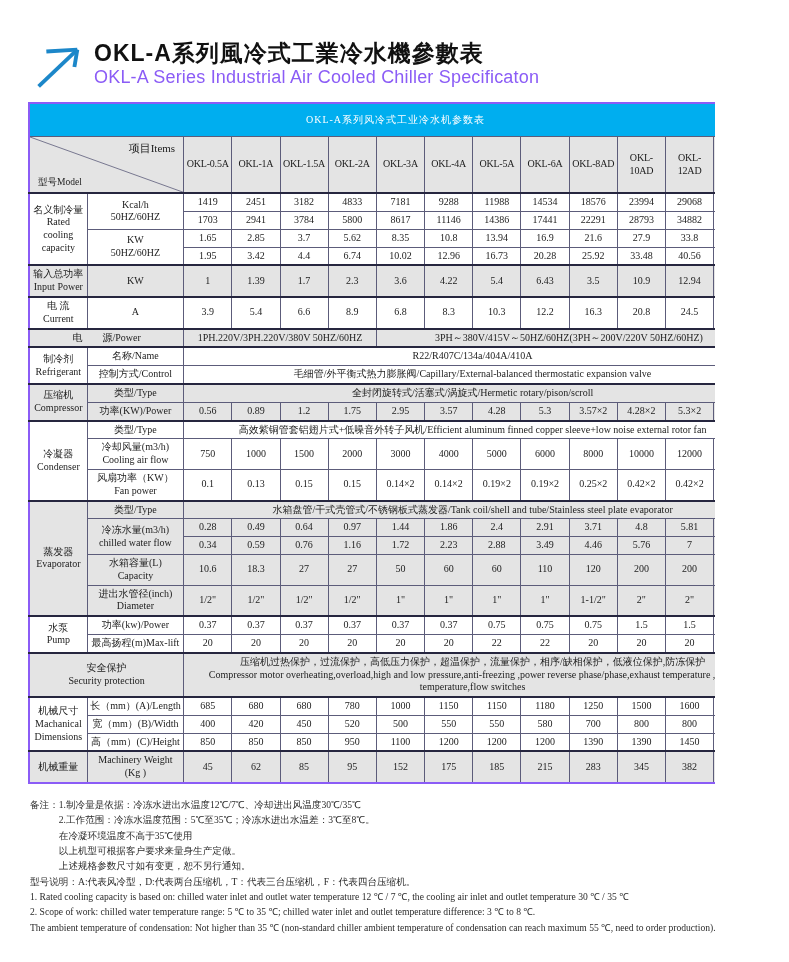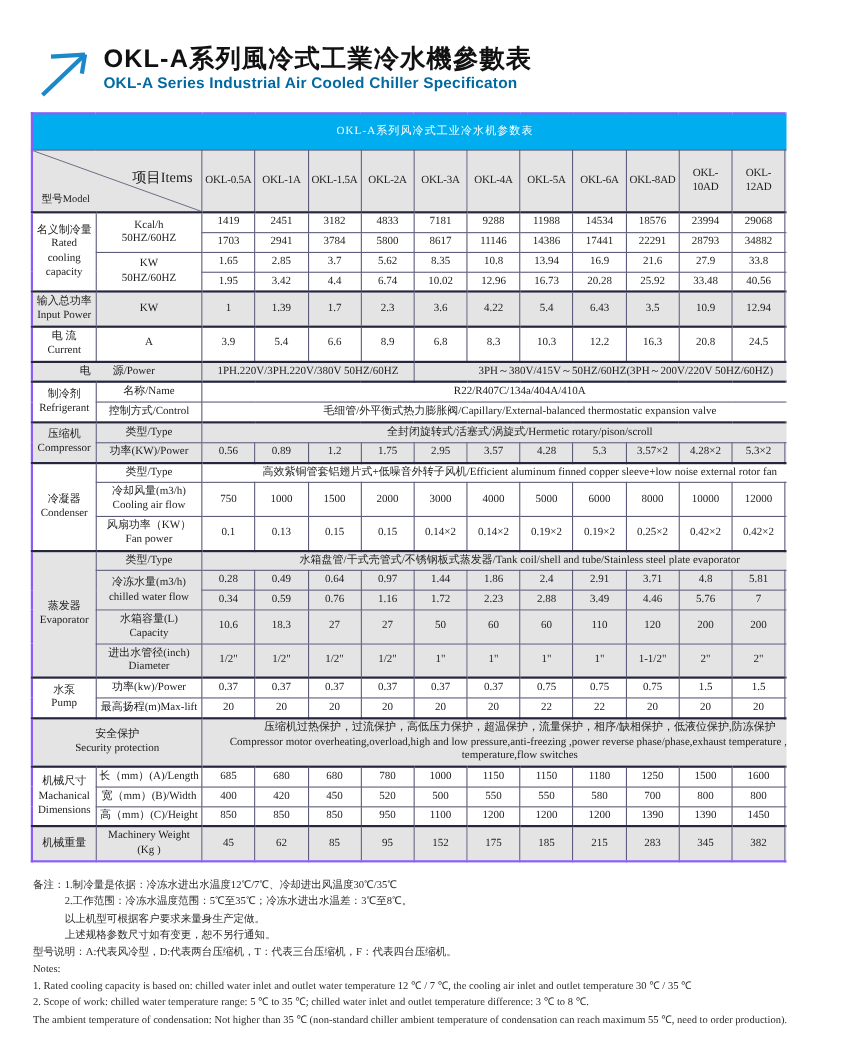--- a/index.html
+++ b/index.html
@@ -3,35 +3,35 @@
 <meta charset="utf-8">
 <style>
   html,body { margin:0; padding:0; background:#ffffff; }
   body { width:789px; height:962px; font-family:"Liberation Sans", sans-serif; color:#1c1c1c; }
   .page { position:relative; width:715px; height:962px; overflow:hidden;margin-top:32px; }
 
   
   .doc-header { display:flex; align-items:flex-start; padding:8px 0 0 28px; }
   .logo-wrap { width:58px; height:52px; margin-right:8px; flex:0 0 auto; }
   .title-block h1 { margin:0; font-size:23px; font-weight:700; letter-spacing:1px; color:#111; line-height:1.15; }
-  .title-block h2 { margin:1px 0 0 0; font-size:14px; font-weight:700; color:#0369a1; letter-spacing:0.2px; }
+  .title-block h2 { margin:1px 0 0 0; font-size:18px; font-weight:400; color:#8b5cf6; letter-spacing:0.2px; }
 
   
   table.spec { border-collapse:collapse; table-layout:fixed; width:735px; margin:10px 0 0 28px;
                border:2px solid #8b5cf6;font-family:Liberation Serif, serif; }
   .spec th, .spec td { border:1px solid #5c5c7a; font-weight:normal; text-align:center;
                        font-size:10px; line-height:1.28; padding:2px 1px; overflow:hidden;
                        white-space:pre-line; word-wrap:break-word; }
   .banner { background:#00aeef; color:#ffffff; font-size:16px; font-weight:700;
             height:28px; letter-spacing:1px; white-space:nowrap; }
   .model-th { background:#e4e4e4; font-size:9.3px; white-space:nowrap; height:32px; letter-spacing:-0.2px; }
   .corner { background:#e4e4e4; position:relative; padding:0; }
   .corner svg { position:absolute; left:0; top:0; width:100%; height:100%; }
   .corner-model { position:absolute; left:8px; bottom:4px; font-size:9.5px; }
-  .corner-items { position:absolute; right:8px; top:16px; font-size:13px; }
+  .corner-items { position:absolute; right:8px; top:4px; font-size:11px; }
   .sec { font-size:10px; }
   .item { font-size:10px; }
   .val { padding:5px 1px; }
   .span-cell { padding:3px 2px; }
   .left { text-align:left; padding-left:6px; }
   .shade { background:#e4e4e4; }
   tr.sec-start th, tr.sec-start td { border-top:2px solid #26263f; }
 
   
   .notes { margin:13px 0 0 30px; width:730px; }
@@ -433,25 +433,25 @@
           <td class="val shade">382</td>
           <td class="val shade">580</td>
         </tr>
       </tbody>
   </table>
 
   <div class="notes">
     <div id="notes-zh">
         <div class="note-line">备注：1.制冷量是依据：冷冻水进出水温度12℃/7℃、冷却进出风温度30℃/35℃</div>
         <div class="note-line">　　　2.工作范围：冷冻水温度范围：5℃至35℃；冷冻水进出水温差：3℃至8℃。</div>
+        <div class="note-line">　　　在冷凝环境温度不高于35℃使用</div>
         <div class="note-line">　　　以上机型可根据客户要求来量身生产定做。</div>
         <div class="note-line">　　　上述规格参数尺寸如有变更，恕不另行通知。</div>
         <div class="note-line">型号说明：A:代表风冷型，D:代表两台压缩机，T：代表三台压缩机，F：代表四台压缩机。</div>
       </div>
     <div id="notes-en">
-        <div class="note-line">Notes:</div>
         <div class="note-line">1. Rated cooling capacity is based on: chilled water inlet and outlet water temperature 12 ℃ / 7 ℃, the cooling air inlet and outlet temperature 30 ℃ / 35 ℃</div>
         <div class="note-line">2. Scope of work: chilled water temperature range: 5 ℃ to 35 ℃; chilled water inlet and outlet temperature difference: 3 ℃ to 8 ℃.</div>
         <div class="note-line">The ambient temperature of condensation: Not higher than 35 ℃ (non-standard chiller ambient temperature of condensation can reach maximum 55 ℃, need to order production).</div>
       </div>
   </div>
 
 </div>
 
 </body></html>

